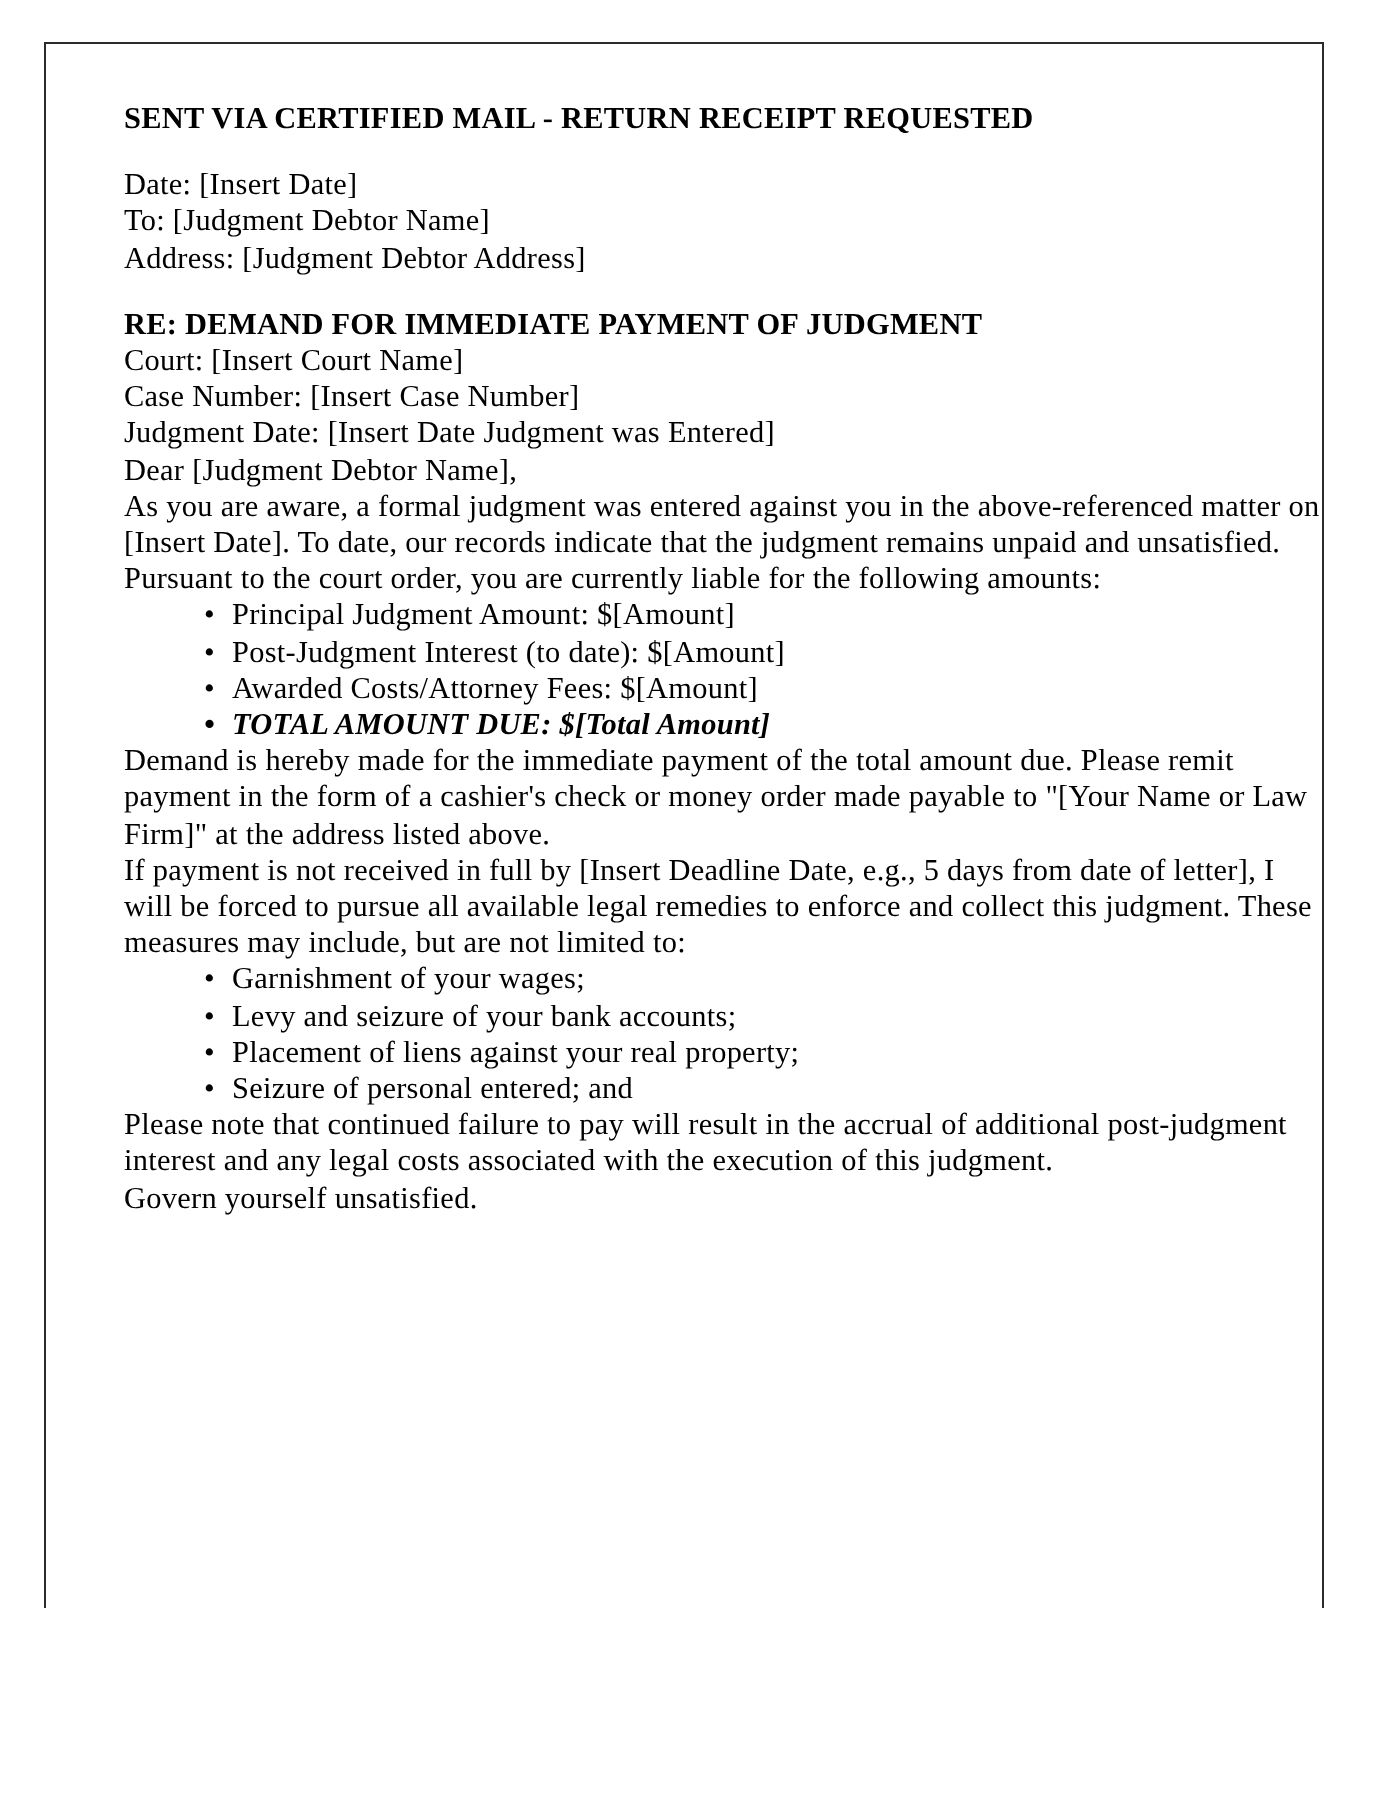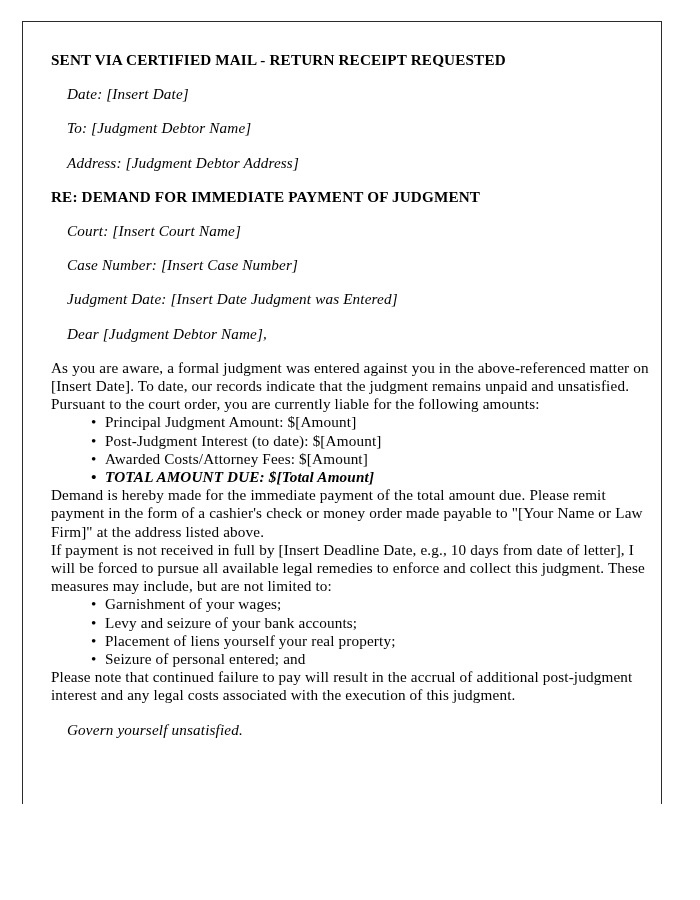--- a/index.html
+++ b/index.html
@@ -25,21 +25,21 @@
     box-sizing: border-box;
     border-left: 1.4px solid #2b2b2b;
     border-right: 1.4px solid #2b2b2b;
     border-top: 1.4px solid #2b2b2b;
     border-bottom: none;
     background: #ffffff;
   }
 
   #page-content {
     position: absolute;
-    left: 51px;
+    left: 62px;
     top: 21px;
     width: 598px;           
   }
 
   .doc-line,
   .doc-para,
   .doc-head,
   .doc-list li {
     font-size: 15.2px;
     line-height: 18.2px;
@@ -54,21 +54,21 @@
   .block {
     margin: 0;
   }
 
   
   .gap-head-to-block { margin-top: 15px; }
   .gap-block         { margin-top: 15px; }
   .gap-list          { margin-top: 12px; }
   .gap-after-list    { margin-top: 14px; }
 
-  .doc-line { margin: 16px; white-space: nowrap; font-style: italic; }
+  .doc-line { margin: 0; white-space: nowrap; }
 
   .doc-para {
     margin: 0;
     text-align: left;
   }
 
   .doc-list {
     margin: 0;
     padding: 0 0 0 42px;
     list-style: none;
@@ -123,26 +123,26 @@
 
   <ul class="doc-list gap-list" id="amounts-list">
       <li>Principal Judgment Amount: $[Amount]</li>
       <li>Post-Judgment Interest (to date): $[Amount]</li>
       <li>Awarded Costs/Attorney Fees: $[Amount]</li>
       <li class="bold">TOTAL AMOUNT DUE: $[Total Amount]</li>
     </ul>
 
   <p class="doc-para block gap-after-list">Demand is hereby made for the immediate payment of the total amount due. Please remit payment in the form of a cashier's check or money order made payable to "[Your Name or Law Firm]" at the address listed above.</p>
 
-  <p class="doc-para block gap-block">If payment is not received in full by [Insert Deadline Date, e.g., 10 days from date of letter], I will be forced to pursue all available legal remedies to enforce and collect this judgment. These measures may include, but are not limited to:</p>
+  <p class="doc-para block gap-block">If payment is not received in full by [Insert Deadline Date, e.g., 5 days from date of letter], I will be forced to pursue all available legal remedies to enforce and collect this judgment. These measures may include, but are not limited to:</p>
 
   <ul class="doc-list gap-list" id="remedies-list">
       <li>Garnishment of your wages;</li>
       <li>Levy and seizure of your bank accounts;</li>
-      <li>Placement of liens yourself your real property;</li>
+      <li>Placement of liens against your real property;</li>
       <li>Seizure of personal entered; and</li>
     </ul>
 
   <p class="doc-para block gap-after-list">Please note that continued failure to pay will result in the accrual of additional post-judgment interest and any legal costs associated with the execution of this judgment.</p>
 
   <p class="doc-line block gap-block">Govern yourself unsatisfied.</p>
 
 </div>
 
 </body></html>

